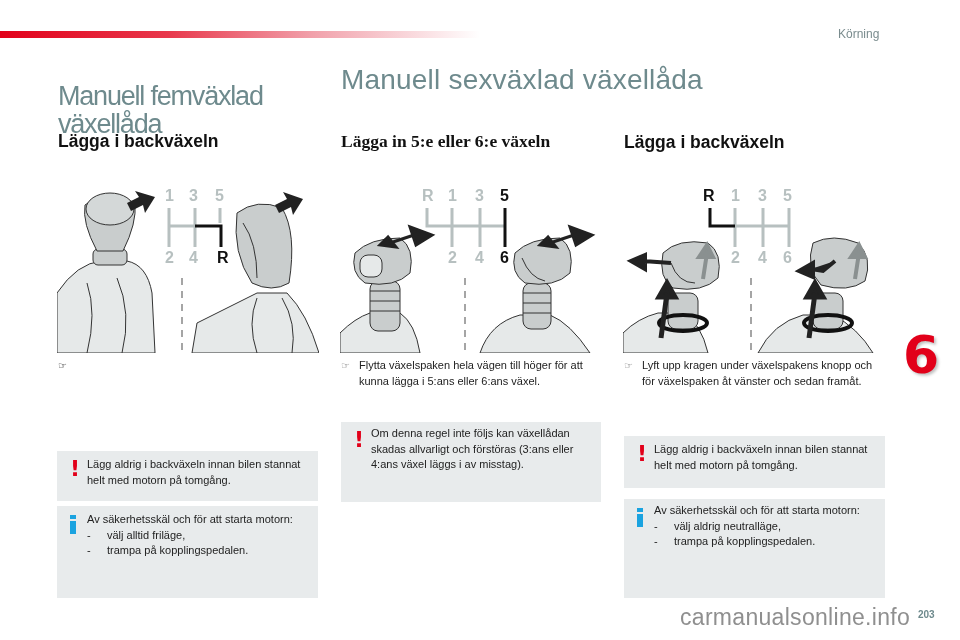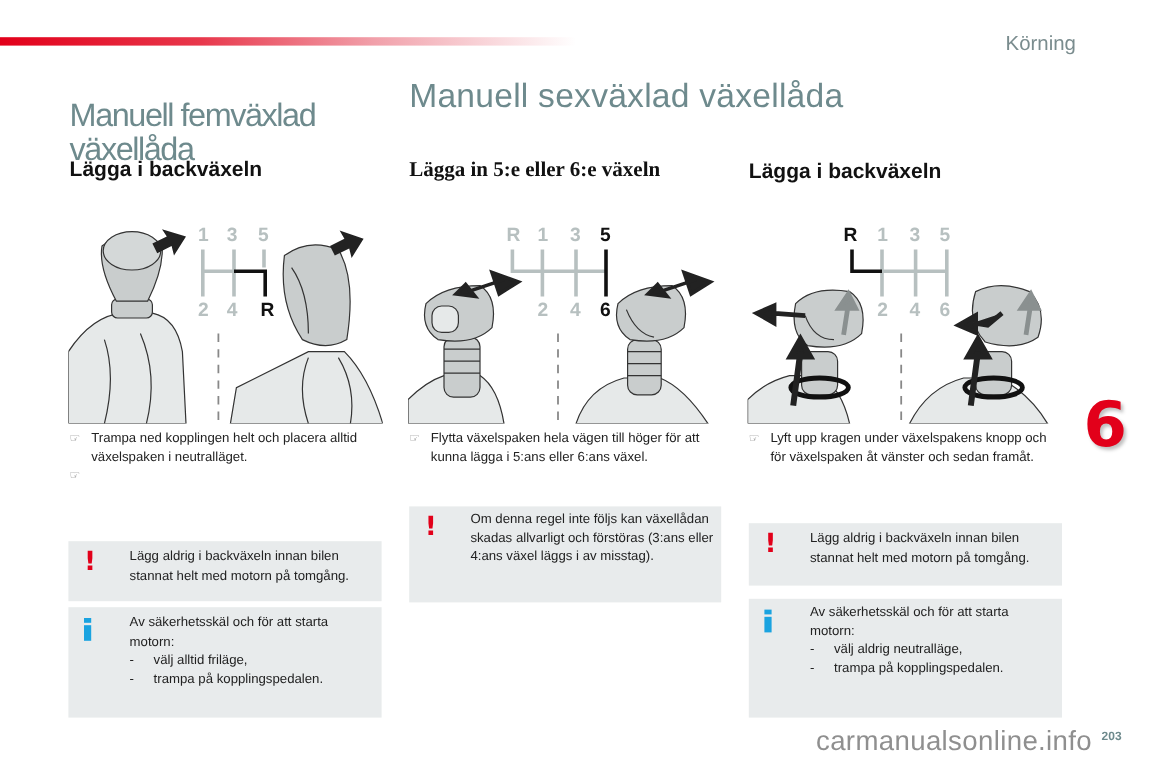--- a/index.html
+++ b/index.html
@@ -1,28 +1,28 @@
 <!DOCTYPE html>
 <html><head>
 <meta charset="utf-8">
 <style>
   html,body{margin:0;padding:0;background:#fff;}
   body{width:960px;height:640px;position:relative;overflow:hidden;font-family:"Liberation Sans",sans-serif;color:#222;}
   .topbar{position:absolute;left:0;top:31px;width:480px;height:7px;background:linear-gradient(to right,#e2001a 0%,#e8384c 35%,#f1a0aa 65%,#ffffff 100%);}
-  .section-label{position:absolute;left:838px;top:27px;font-size:17px;color:#7a8c8e;text-align:right;}
+  .section-label{position:absolute;left:838px;top:27px;font-size:12px;color:#7a8c8e;text-align:right;}
   .h1{position:absolute;color:#6e8a8d;font-weight:normal;margin:0;}
   .h1.left{left:58px;top:82px;font-size:27px;line-height:28px;letter-spacing:-1.2px;width:260px;}
   .h1.right{left:341px;top:63px;font-size:28px;line-height:34px;letter-spacing:0.2px;}
   .h2{position:absolute;font-weight:bold;font-size:17.5px;color:#111;margin:0;}
   .diagram{position:absolute;}
   .bullets{position:absolute;font-size:11px;line-height:15.5px;color:#222;margin:0;padding:0;list-style:none;}
   .bullets li{position:relative;padding-left:18px;}
   .bullets li .hand{position:absolute;left:0;top:0;font-size:10px;color:#777;}
   .box{position:absolute;background:#e8ebec;font-size:11px;line-height:15.5px;color:#222;}
-  .box .txt{position:absolute;left:51px;top:0;right:6px;}
+  .box .txt{position:absolute;left:30px;top:0;right:6px;}
   .icon-warn{position:absolute;left:13px;width:6px;color:#e2001a;font-weight:bold;font-size:22px;line-height:22px;font-family:"DejaVu Sans",sans-serif;}
   .icon-info{position:absolute;left:13px;width:6px;}
   .icon-info .dot{position:absolute;left:0;top:0;width:6px;height:4px;background:#1aa3e0;}
   .icon-info .bar{position:absolute;left:0;top:6px;width:6px;height:13px;background:#1aa3e0;}
   .box ul{list-style:none;margin:0;padding:0;}
   .box ul li{position:relative;padding-left:20px;}
   .box ul li .dash{position:absolute;left:0;}
   .chapter{position:absolute;left:903px;top:325px;font-size:52px;font-weight:bold;color:#e2001a;font-family:"DejaVu Sans",sans-serif;text-shadow:2px 2px 3px rgba(0,0,0,0.25);}
   .watermark{position:absolute;left:680px;top:604px;font-size:23px;color:#8f8f8f;letter-spacing:0.3px;}
   .pagenum{position:absolute;left:918px;top:609px;font-size:10px;color:#6e8a8d;font-weight:bold;}
@@ -62,21 +62,21 @@
 
     <path d="M135 170 L140 140 Q170 125 200 110 L230 110 Q250 130 262 170 Z" fill="#e6e9e9" stroke="#333"></path>
     <path d="M200 115 Q190 140 200 170 M225 115 Q240 140 235 170" fill="none" stroke="#333"></path>
     <path d="M180 30 Q200 15 225 25 Q240 50 232 100 Q215 110 195 100 Q175 70 180 30 Z" fill="#c9cdcd" stroke="#333"></path>
     <path d="M186 40 Q200 60 200 95" fill="none" stroke="#333"></path>
     <path d="M218 22 L230 16 L226 9 L246 16 L236 32 L234 24 L222 30 Z" fill="#222"></path>
   </svg>
 </div>
 
 <ul class="bullets" style="left:58px;top:358px;width:270px;">
-  <li><span class="hand">☞</span><span>Trampa ned kopplingen helt och placera alltid växelspaken i neutralläget.</span></li>
+  <li><span class="hand">☞</span></li>
   <li><span class="hand">☞</span></li>
 </ul>
 
 <div class="box" style="left:57px;top:451px;width:261px;height:50px;">
   <span class="icon-warn" style="top:7px;">!</span>
   <div class="txt" style="top:6px;">Lägg aldrig i backväxeln innan bilen stannat helt med motorn på tomgång.</div>
 </div>
 
 <div class="box" style="left:57px;top:506px;width:261px;height:92px;">
   <span class="icon-info" style="top:9px;">

